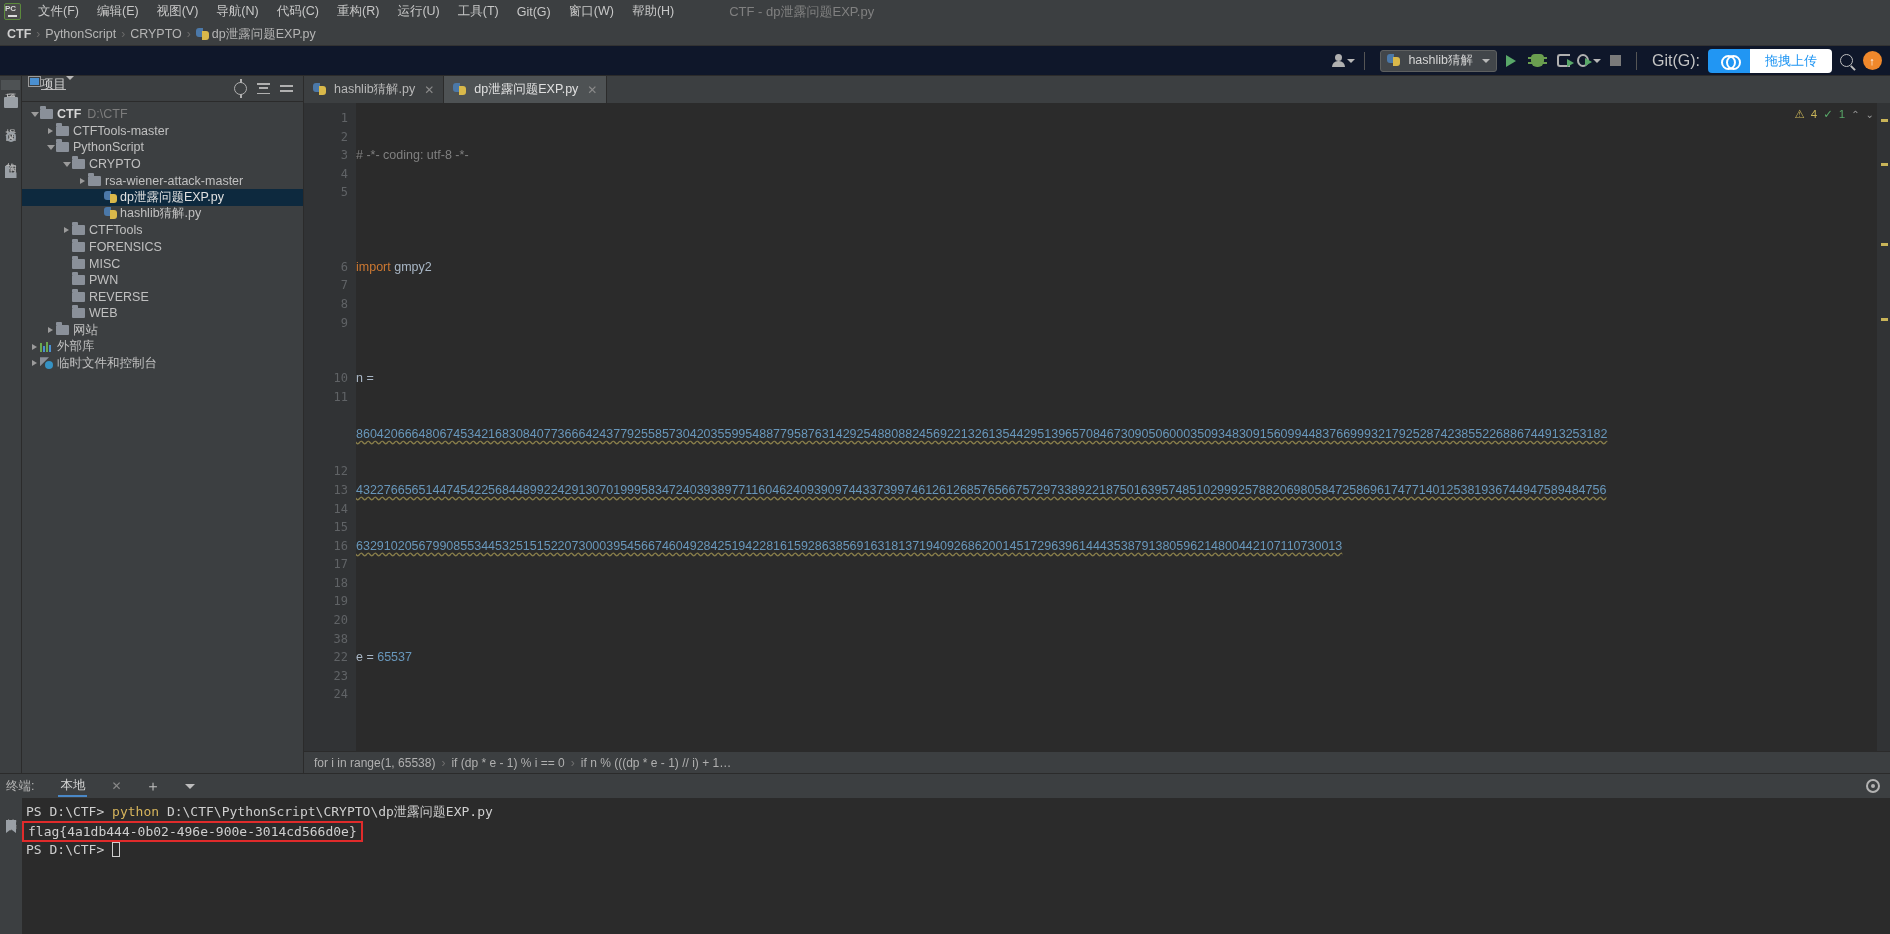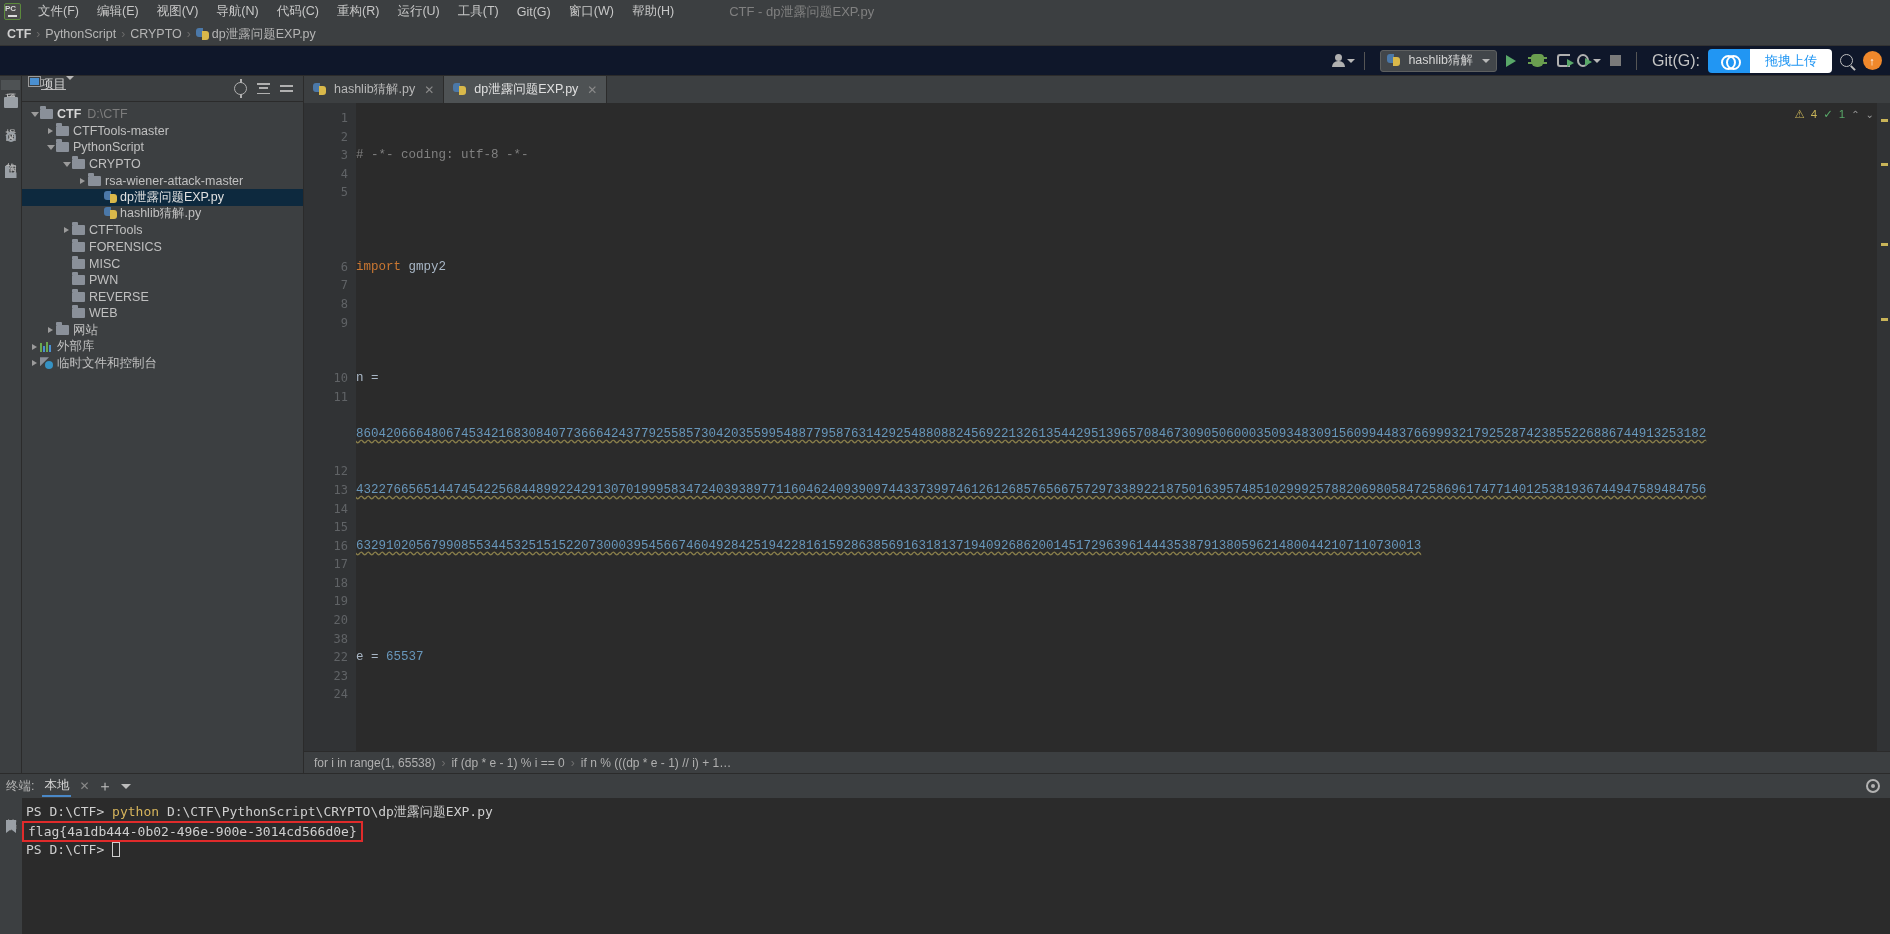--- a/index.html
+++ b/index.html
@@ -163,21 +163,21 @@
 
   .editor-wrap { flex:1 1 auto; display:flex; min-height:0; position:relative; background:#2b2b2b;}
   .gutter {
     width: 52px; flex:0 0 52px; background:#313335; color:#606366;
     font-family:"DejaVu Sans Mono", monospace; font-size:12px; text-align:right;
     padding-top:6px; user-select:none;
   }
   .gutter .ln { height:18.6px; line-height:18.6px; padding-right:8px; position:relative;}
 
   .code {
-    flex:1 1 auto; font-family:Liberation Mono, monospace; font-size:12.5px;
+    flex:1 1 auto; font-family:Liberation Sans, sans-serif; font-size:12.5px;
     padding-top:6px; color:#a9b7c6; overflow:hidden; position:relative;
     line-height:18.6px; white-space:pre;
   }
   .code .line { height:18.6px; }
   .cm { color:#808080; }
   .kw { color:#cc7832; }
   .num { color:#6897bb; }
   .bignum { color:#6897bb; text-decoration: underline; text-decoration-style: wavy;
             text-decoration-color:#8a7f4a; text-underline-offset:2px;}
 
@@ -199,21 +199,21 @@
     display:flex; align-items:center; padding-left:10px; font-size:12px; color:#b0b0b0;
     gap:6px;
   }
   .editor-crumbs .sep{color:#6e6e6e;}
 
   
   .terminal-panel{
     flex:0 0 161px; background:#3c3f41; display:flex; flex-direction:column;
     border-top:1px solid #2b2b2b;
   }
-  .term-header{height:24px;display:flex;align-items:center;padding-left:6px;gap:8px;flex:0 0 24px;}
+  .term-header{height:24px;display:flex;align-items:center;padding-left:6px;gap:24px;flex:0 0 24px;}
   .term-label{font-size:12.5px;color:#b5b5b5;}
   .term-tab{font-size:12.5px;color:#d6d6d6;border-bottom:2px solid #4a88c7;padding:2px 2px 1px 2px;}
   .term-x{color:#8a8a8a;font-size:12px;}
   .term-plus{color:#c0c0c0;font-size:15px;line-height:12px;}
   .term-chev{width:0;height:0;border-left:5px solid transparent;border-right:5px solid transparent;border-top:5px solid #bdbdbd;}
   .term-gear{margin-left:auto;margin-right:10px;width:14px;height:14px;border-radius:50%;border:2px solid #b2b2b2;position:relative;}
   .term-gear::after{content:"";position:absolute;left:3px;top:3px;width:4px;height:4px;border-radius:50%;background:#b2b2b2;}
 
   .term-body{
     flex:1 1 auto; background:#2b2b2b; display:flex; position:relative;

